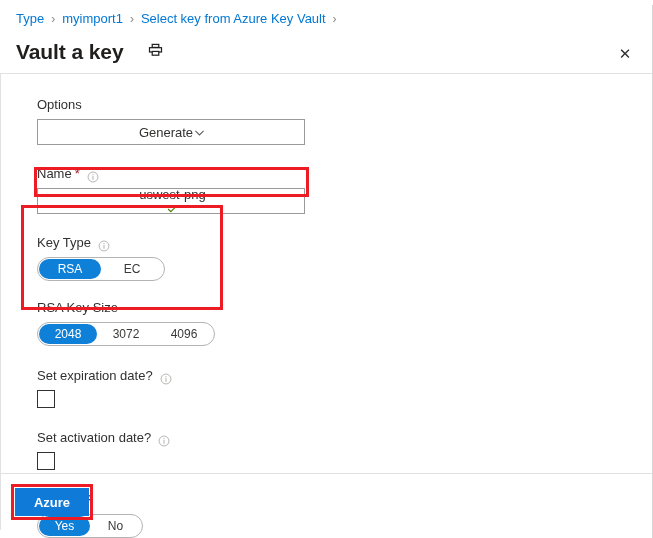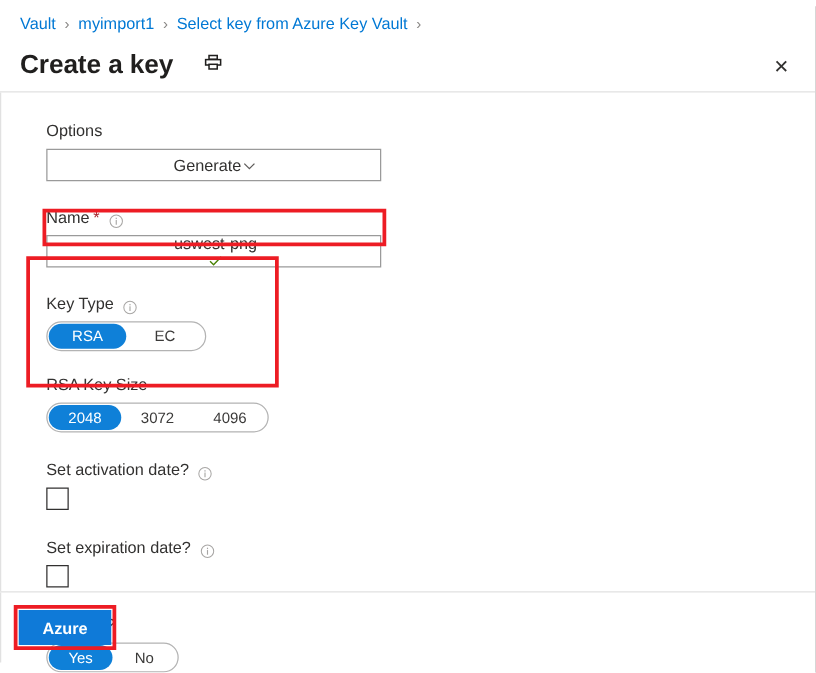--- a/index.html
+++ b/index.html
@@ -249,30 +249,30 @@
   .create-wrap .redbox {
     top: -4px; left: -4px; right: -4px; bottom: -4px;
   }
 </style>
 </head>
 <body>
 
 <div class="blade">
 
   <div class="breadcrumb">
-    <span class="crumb">Vault</span>
+    <span class="crumb">Type</span>
     <span class="crumb-sep">›</span>
     <span class="crumb">myimport1</span>
     <span class="crumb-sep">›</span>
     <span class="crumb">Select key from Azure Key Vault</span>
     <span class="crumb-sep">›</span>
   </div>
 
   <div class="title-row">
-    <span class="page-title">Create a key</span>
+    <span class="page-title">Vault a key</span>
 
     <button class="print-btn">
       <span>
         <svg width="15" height="15" viewBox="0 0 16 16" aria-hidden="true">
           <rect x="4.5" y="1.5" width="7" height="3.2" fill="none" stroke="#201f1e" stroke-width="1.3"></rect>
           <rect x="1.6" y="5" width="12.8" height="4.6" fill="none" stroke="#201f1e" stroke-width="1.3"></rect>
           <rect x="4.5" y="9" width="7" height="4" fill="#ffffff" stroke="#201f1e" stroke-width="1.3"></rect>
         </svg>
       </span>
     </button>
@@ -347,48 +347,48 @@
         </div>
         <div class="segmented seg-keysize">
           <div class="seg active">2048</div>
           <div class="seg">3072</div>
           <div class="seg">4096</div>
         </div>
       </div>
 
       <div class="field" style="margin-top:21px;">
         <div class="flabel">
+          <span>Set expiration date?</span>
+          <span class="info-icon">
+            <svg width="12" height="12" viewBox="0 0 16 16" aria-hidden="true">
+              <circle cx="8" cy="8" r="6.6" fill="none" stroke="#8a8886" stroke-width="1.1"></circle>
+              <rect x="7.4" y="6.7" width="1.2" height="5" fill="#8a8886"></rect>
+              <rect x="7.4" y="4.2" width="1.2" height="1.5" fill="#8a8886"></rect>
+            </svg>
+          </span>
+        </div>
+        <div class="checkbox"></div>
+      </div>
+
+      <div class="field" style="margin-top:21px;">
+        <div class="flabel">
           <span>Set activation date?</span>
           <span class="info-icon">
             <svg width="12" height="12" viewBox="0 0 16 16" aria-hidden="true">
               <circle cx="8" cy="8" r="6.6" fill="none" stroke="#8a8886" stroke-width="1.1"></circle>
               <rect x="7.4" y="6.7" width="1.2" height="5" fill="#8a8886"></rect>
               <rect x="7.4" y="4.2" width="1.2" height="1.5" fill="#8a8886"></rect>
             </svg>
           </span>
         </div>
         <div class="checkbox"></div>
       </div>
 
       <div class="field" style="margin-top:21px;">
         <div class="flabel">
-          <span>Set expiration date?</span>
-          <span class="info-icon">
-            <svg width="12" height="12" viewBox="0 0 16 16" aria-hidden="true">
-              <circle cx="8" cy="8" r="6.6" fill="none" stroke="#8a8886" stroke-width="1.1"></circle>
-              <rect x="7.4" y="6.7" width="1.2" height="5" fill="#8a8886"></rect>
-              <rect x="7.4" y="4.2" width="1.2" height="1.5" fill="#8a8886"></rect>
-            </svg>
-          </span>
-        </div>
-        <div class="checkbox"></div>
-      </div>
-
-      <div class="field" style="margin-top:21px;">
-        <div class="flabel">
           <span>Enabled?</span>
         </div>
         <div class="segmented seg-enabled">
           <div class="seg active">Yes</div>
           <div class="seg">No</div>
         </div>
       </div>
 
     </div>
 

